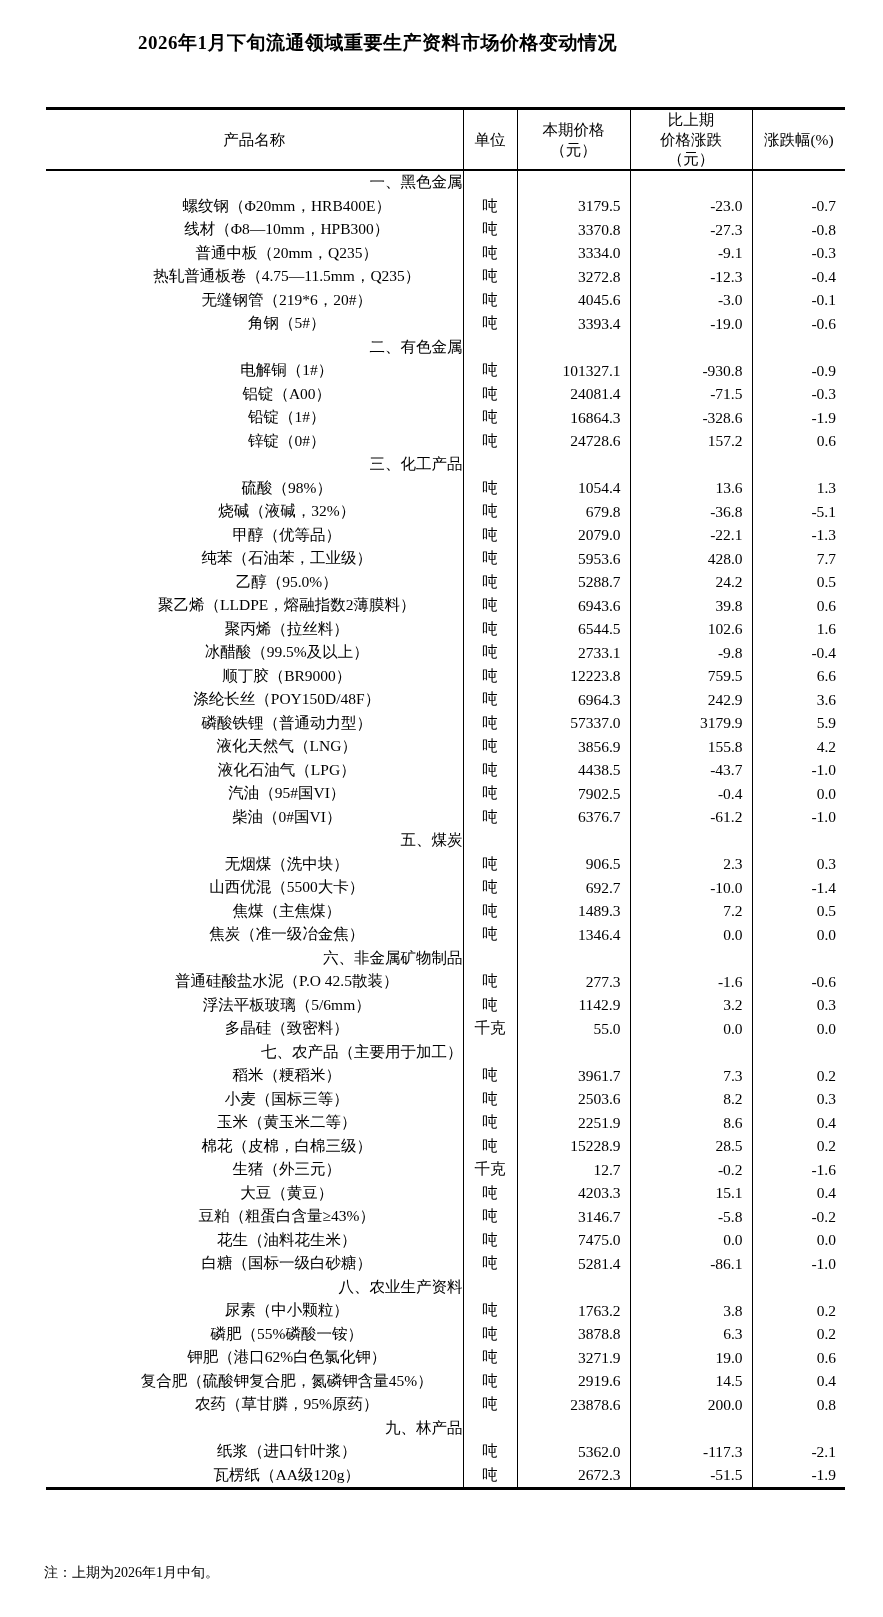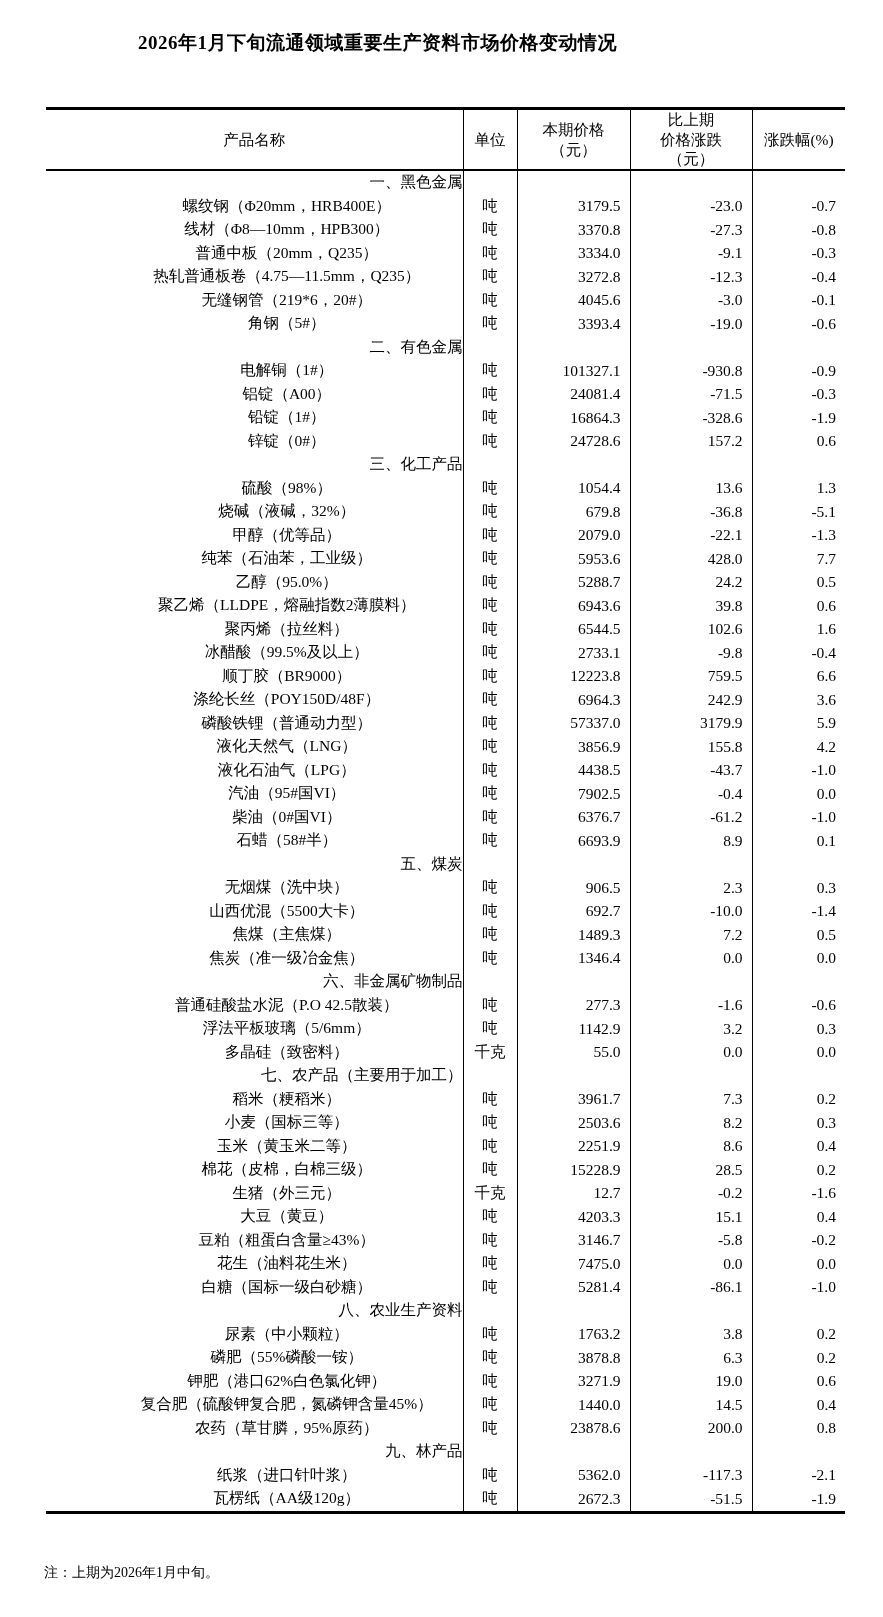--- a/index.html
+++ b/index.html
@@ -250,27 +250,20 @@
           <td class="c5 num">0.0</td>
         </tr>
         <tr class="">
           <td class="c1 prod">柴油（0#国VI）</td>
           <td class="c2 unit">吨</td>
           <td class="c3 num">6376.7</td>
           <td class="c4 num">-61.2</td>
           <td class="c5 num">-1.0</td>
         </tr>
         <tr class="">
-          <td class="c1 prod">石蜡（58#半）</td>
-          <td class="c2 unit">吨</td>
-          <td class="c3 num">6693.9</td>
-          <td class="c4 num">8.9</td>
-          <td class="c5 num">0.1</td>
-        </tr>
-        <tr class="">
           <td class="c1 cat">五、煤炭</td>
           <td class="c2"></td>
           <td class="c3"></td>
           <td class="c4"></td>
           <td class="c5"></td>
         </tr>
         <tr class="">
           <td class="c1 prod">无烟煤（洗中块）</td>
           <td class="c2 unit">吨</td>
           <td class="c3 num">906.5</td>
@@ -420,21 +413,21 @@
         <tr class="">
           <td class="c1 prod">钾肥（港口62%白色氯化钾）</td>
           <td class="c2 unit">吨</td>
           <td class="c3 num">3271.9</td>
           <td class="c4 num">19.0</td>
           <td class="c5 num">0.6</td>
         </tr>
         <tr class="">
           <td class="c1 prod">复合肥（硫酸钾复合肥，氮磷钾含量45%）</td>
           <td class="c2 unit">吨</td>
-          <td class="c3 num">1440.0</td>
+          <td class="c3 num">2919.6</td>
           <td class="c4 num">14.5</td>
           <td class="c5 num">0.4</td>
         </tr>
         <tr class="">
           <td class="c1 prod">农药（草甘膦，95%原药）</td>
           <td class="c2 unit">吨</td>
           <td class="c3 num">23878.6</td>
           <td class="c4 num">200.0</td>
           <td class="c5 num">0.8</td>
         </tr>

